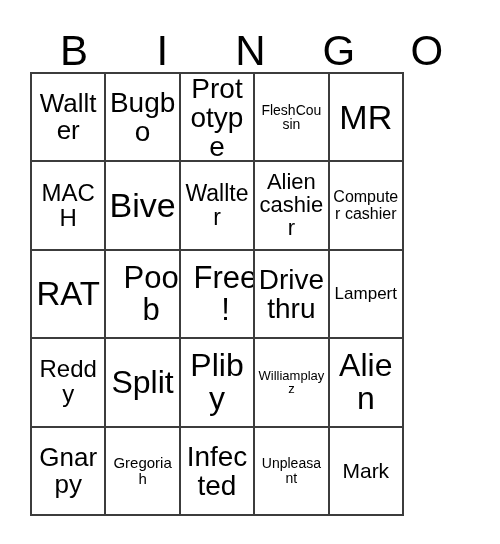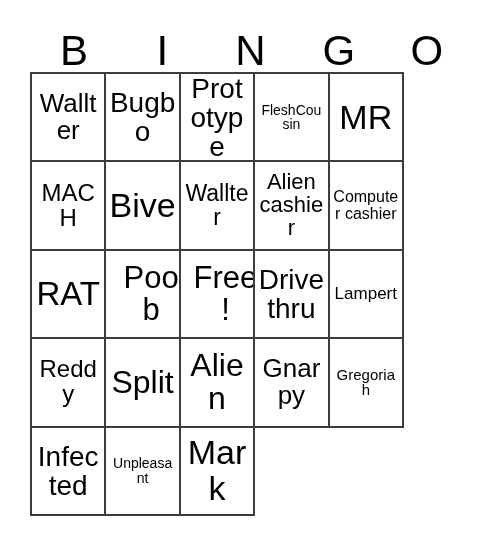--- a/index.html
+++ b/index.html
@@ -83,21 +83,21 @@
     white-space: normal;
     word-wrap: break-word;
   }
 
   
   .fs-34 { font-size: 34px; }
   .fs-33 { font-size: 33px; }
   .fs-32 { font-size: 32px; }
   .fs-31 { font-size: 31px; margin-left: 17px; }
   .fs-30 { font-size: 28px; }
-  .fs-29 { font-size: 34px; }
+  .fs-29 { font-size: 21px; }
   .fs-26 { font-size: 26px; }
   .fs-24 { font-size: 24px; }
   .fs-23 { font-size: 23px; }
   .fs-22 { font-size: 22px; }
   .fs-20 { font-size: 28px; }
   .fs-17 { font-size: 17px; }
   .fs-16 { font-size: 16px; }
   .fs-15 { font-size: 15px; }
   .fs-14 { font-size: 14px; }
   .fs-13 { font-size: 13px; }
@@ -161,20 +161,26 @@
       <div class="bingo-cell">
         <span class="cell-text fs-17">Lampert</span>
       </div>
       <div class="bingo-cell">
         <span class="cell-text fs-24">Reddy</span>
       </div>
       <div class="bingo-cell">
         <span class="cell-text fs-32">Split</span>
       </div>
       <div class="bingo-cell">
+        <span class="cell-text fs-32">Pliby</span>
+      </div>
+      <div class="bingo-cell">
+        <span class="cell-text fs-13">Williamplayz</span>
+      </div>
+      <div class="bingo-cell">
         <span class="cell-text fs-32">Alien</span>
       </div>
       <div class="bingo-cell">
         <span class="cell-text fs-26">Gnarpy</span>
       </div>
       <div class="bingo-cell">
         <span class="cell-text fs-15">Gregoriah</span>
       </div>
       <div class="bingo-cell">
         <span class="cell-text fs-20">Infected</span>

